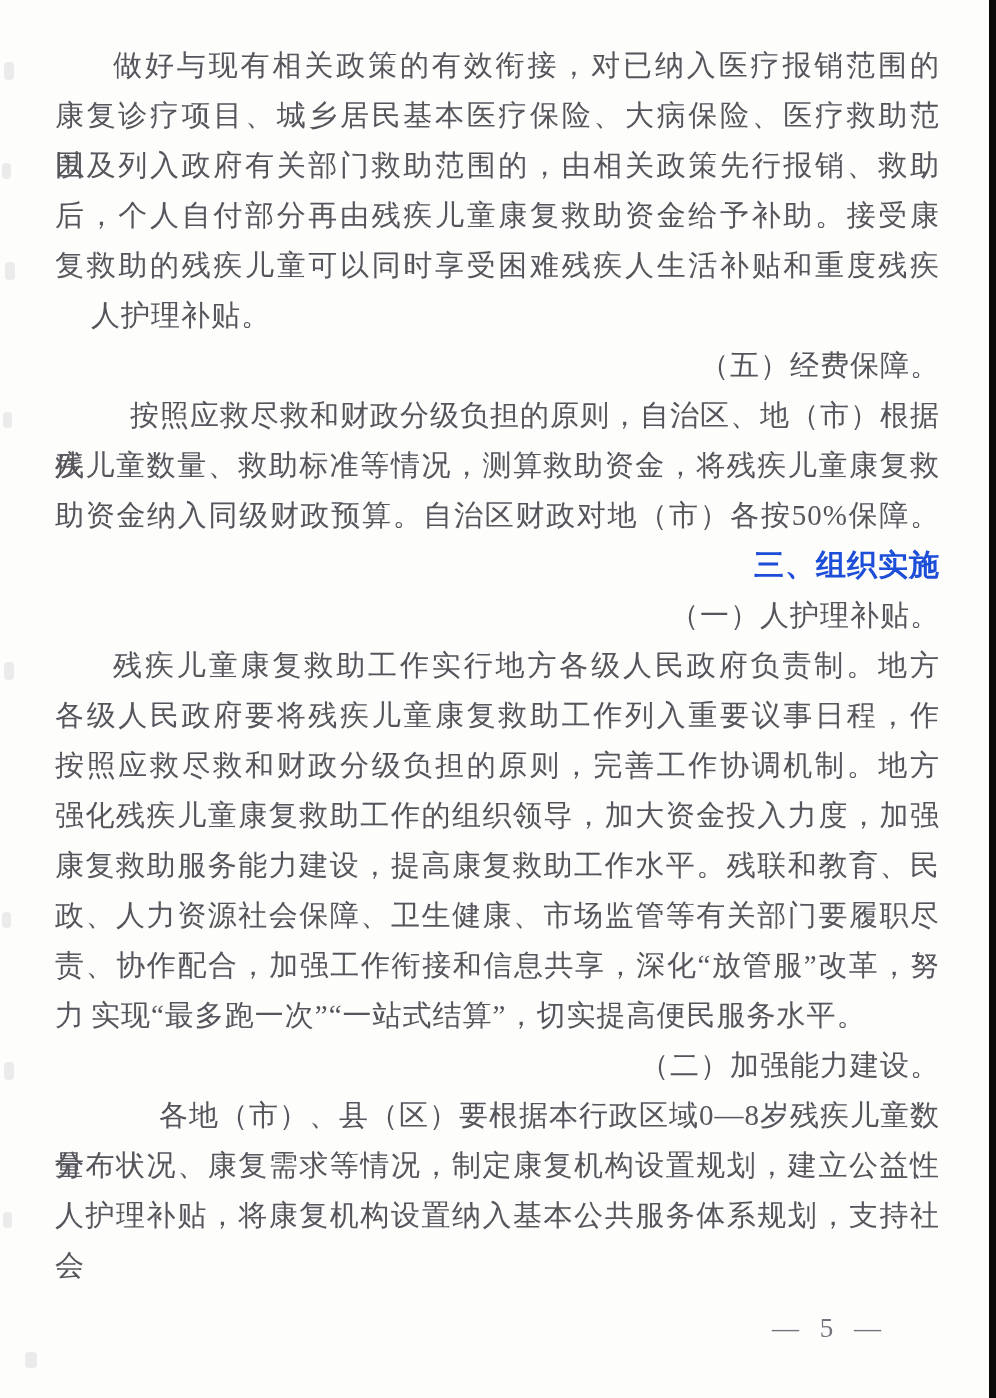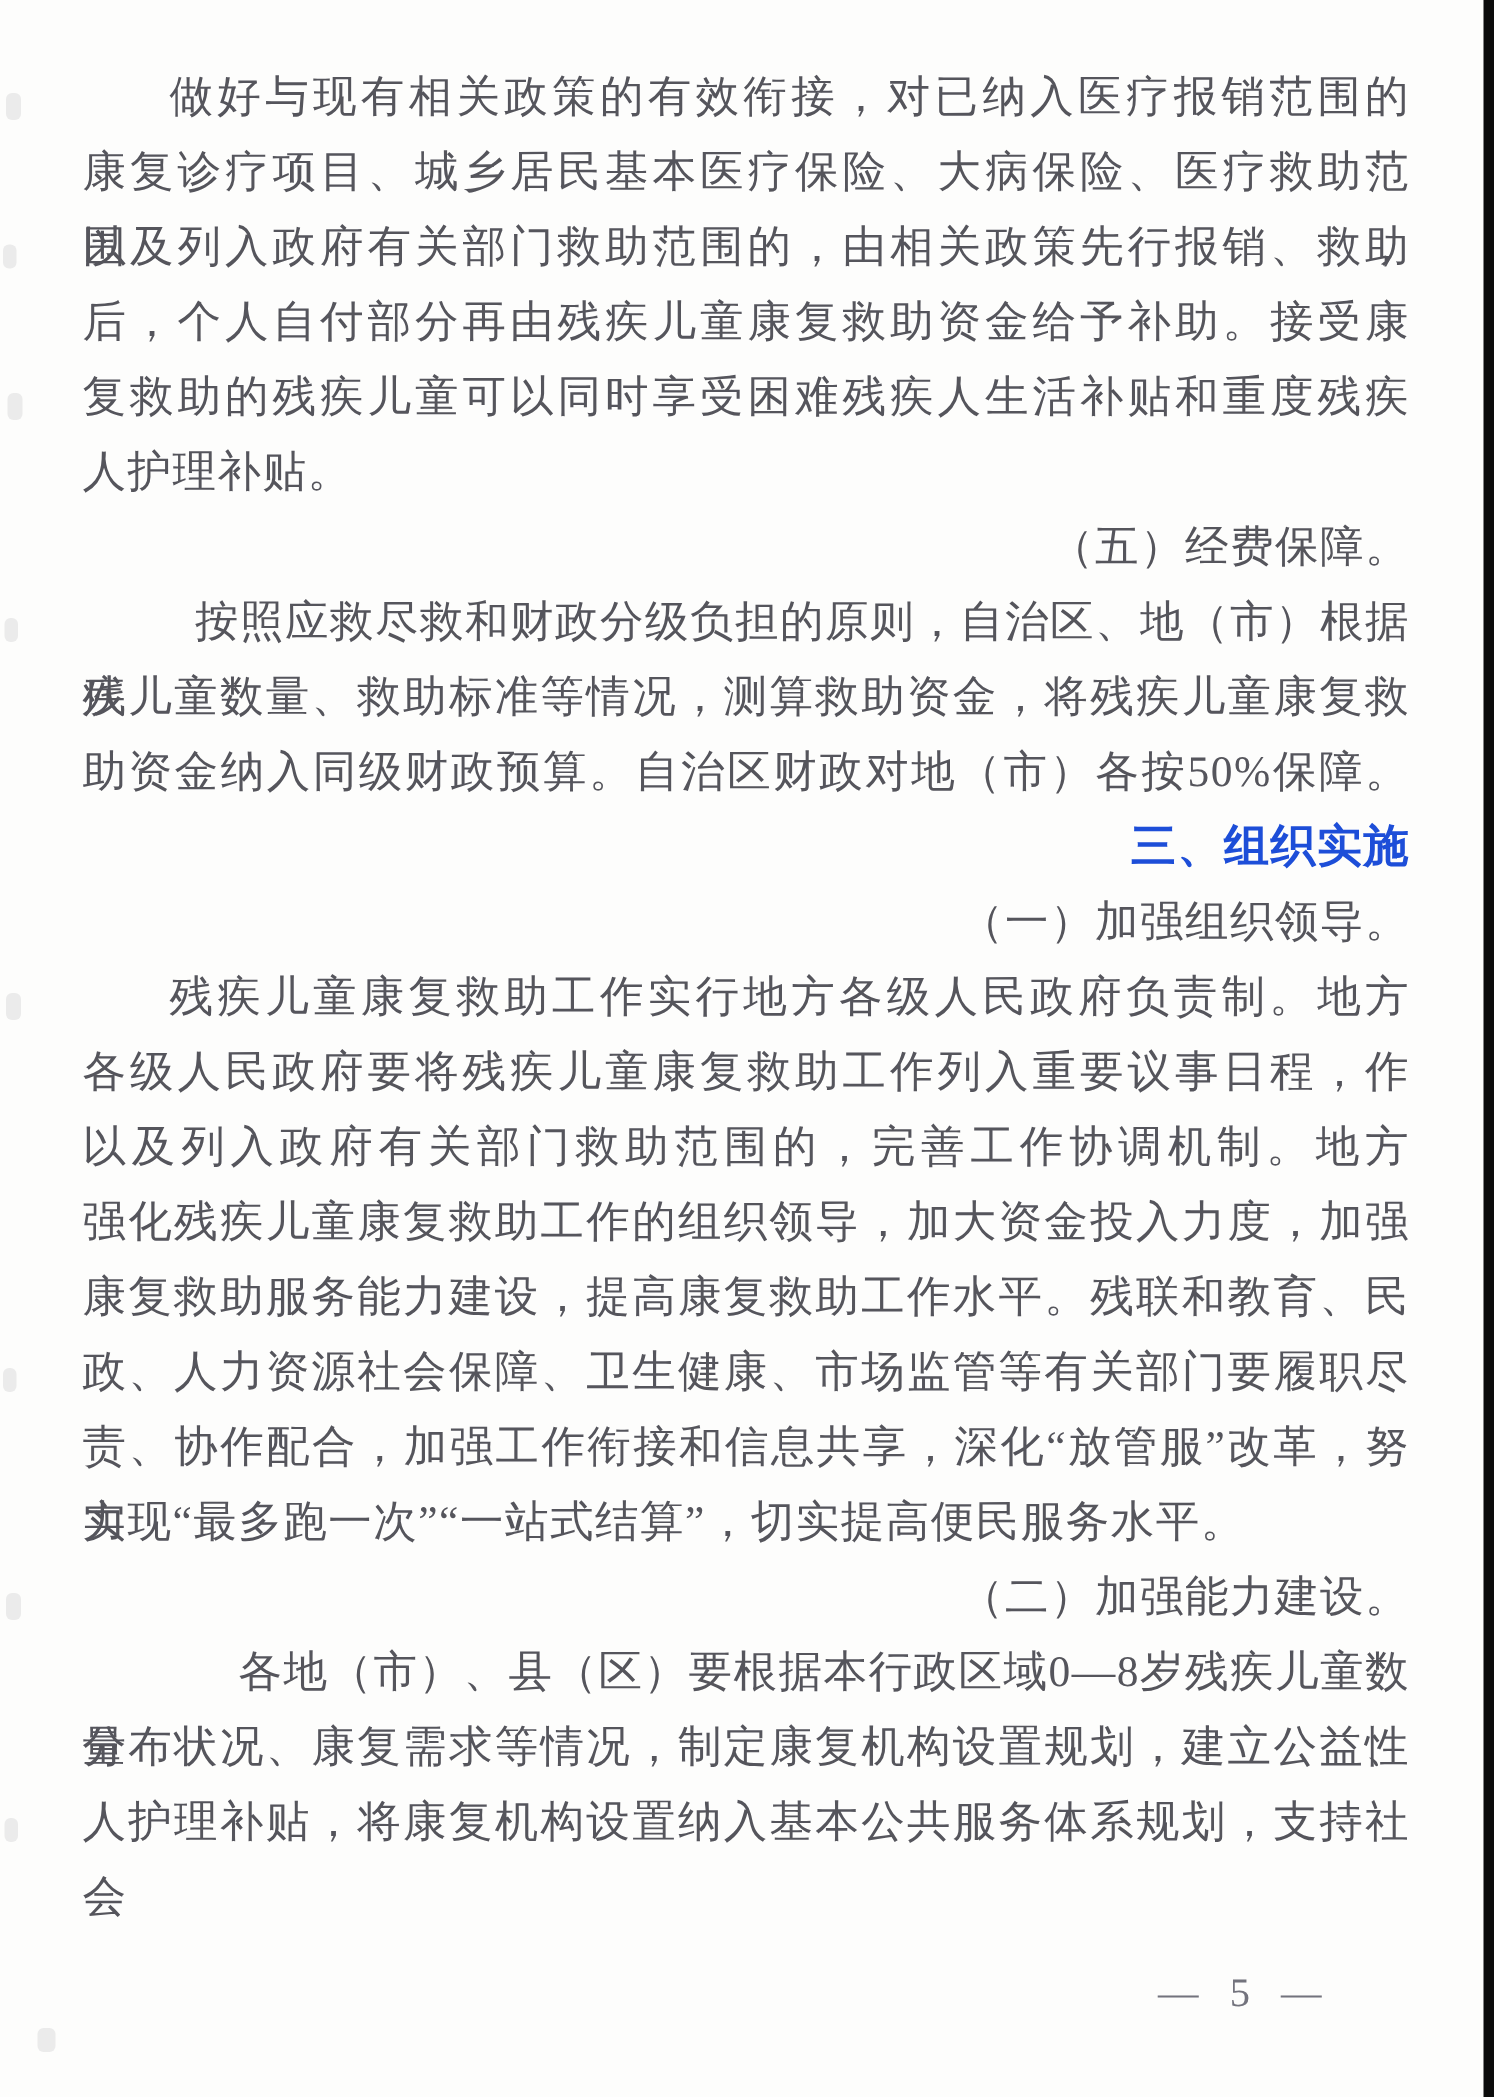--- a/index.html
+++ b/index.html
@@ -31,20 +31,21 @@
   }
   .line {
     text-align: justify;
     text-align-last: justify;
     text-justify: inter-character;
     white-space: normal;
   }
   .line.no-just {
     text-align: left;
     text-align-last: left;
+    margin-left: 36px;
   }
   .line.indent, .subheading, .heading {
     text-indent: 2em;
     text-align: right;
   }
   .heading {
     font-family: "Liberation Sans", "DejaVu Sans", sans-serif;
     font-weight: 700;
     font-size: 30px;
     color: #1d4ed8;
@@ -86,24 +87,24 @@
       <div class="line">康复诊疗项目、城乡居民基本医疗保险、大病保险、医疗救助范围，</div>
       <div class="line">以及列入政府有关部门救助范围的，由相关政策先行报销、救助</div>
       <div class="line">后，个人自付部分再由残疾儿童康复救助资金给予补助。接受康</div>
       <div class="line">复救助的残疾儿童可以同时享受困难残疾人生活补贴和重度残疾</div>
       <div class="line no-just">人护理补贴。</div>
       <div class="subheading">（五）经费保障。</div>
       <div class="line indent">按照应救尽救和财政分级负担的原则，自治区、地（市）根据残</div>
       <div class="line">疾儿童数量、救助标准等情况，测算救助资金，将残疾儿童康复救</div>
       <div class="line">助资金纳入同级财政预算。自治区财政对地（市）各按50%保障。</div>
       <div class="heading">三、组织实施</div>
-      <div class="subheading">（一）加强组织领导。</div>
+      <div class="subheading">（一）人护理补贴。</div>
       <div class="line indent">残疾儿童康复救助工作实行地方各级人民政府负责制。地方</div>
       <div class="line">各级人民政府要将残疾儿童康复救助工作列入重要议事日程，作</div>
-      <div class="line">以及列入政府有关部门救助范围的，完善工作协调机制。地方</div>
+      <div class="line">按照应救尽救和财政分级负担的原则，完善工作协调机制。地方</div>
       <div class="line">强化残疾儿童康复救助工作的组织领导，加大资金投入力度，加强</div>
       <div class="line">康复救助服务能力建设，提高康复救助工作水平。残联和教育、民</div>
       <div class="line">政、人力资源社会保障、卫生健康、市场监管等有关部门要履职尽</div>
       <div class="line">责、协作配合，加强工作衔接和信息共享，深化“放管服”改革，努力</div>
       <div class="line no-just">实现“最多跑一次”“一站式结算”，切实提高便民服务水平。</div>
       <div class="subheading">（二）加强能力建设。</div>
       <div class="line indent">各地（市）、县（区）要根据本行政区域0—8岁残疾儿童数量、</div>
       <div class="line">分布状况、康复需求等情况，制定康复机构设置规划，建立公益性</div>
       <div class="line">人护理补贴，将康复机构设置纳入基本公共服务体系规划，支持社会</div>
     </div>

